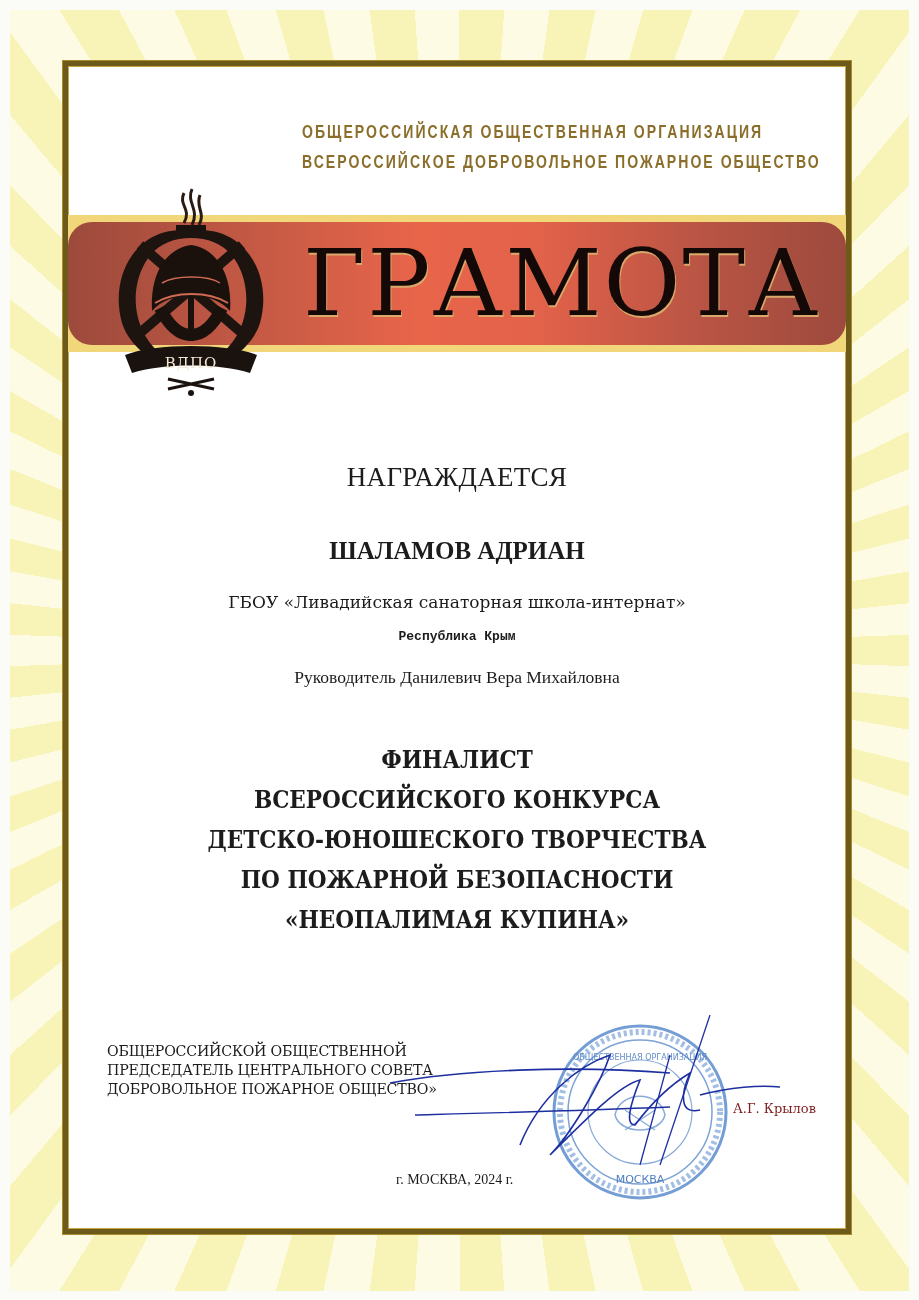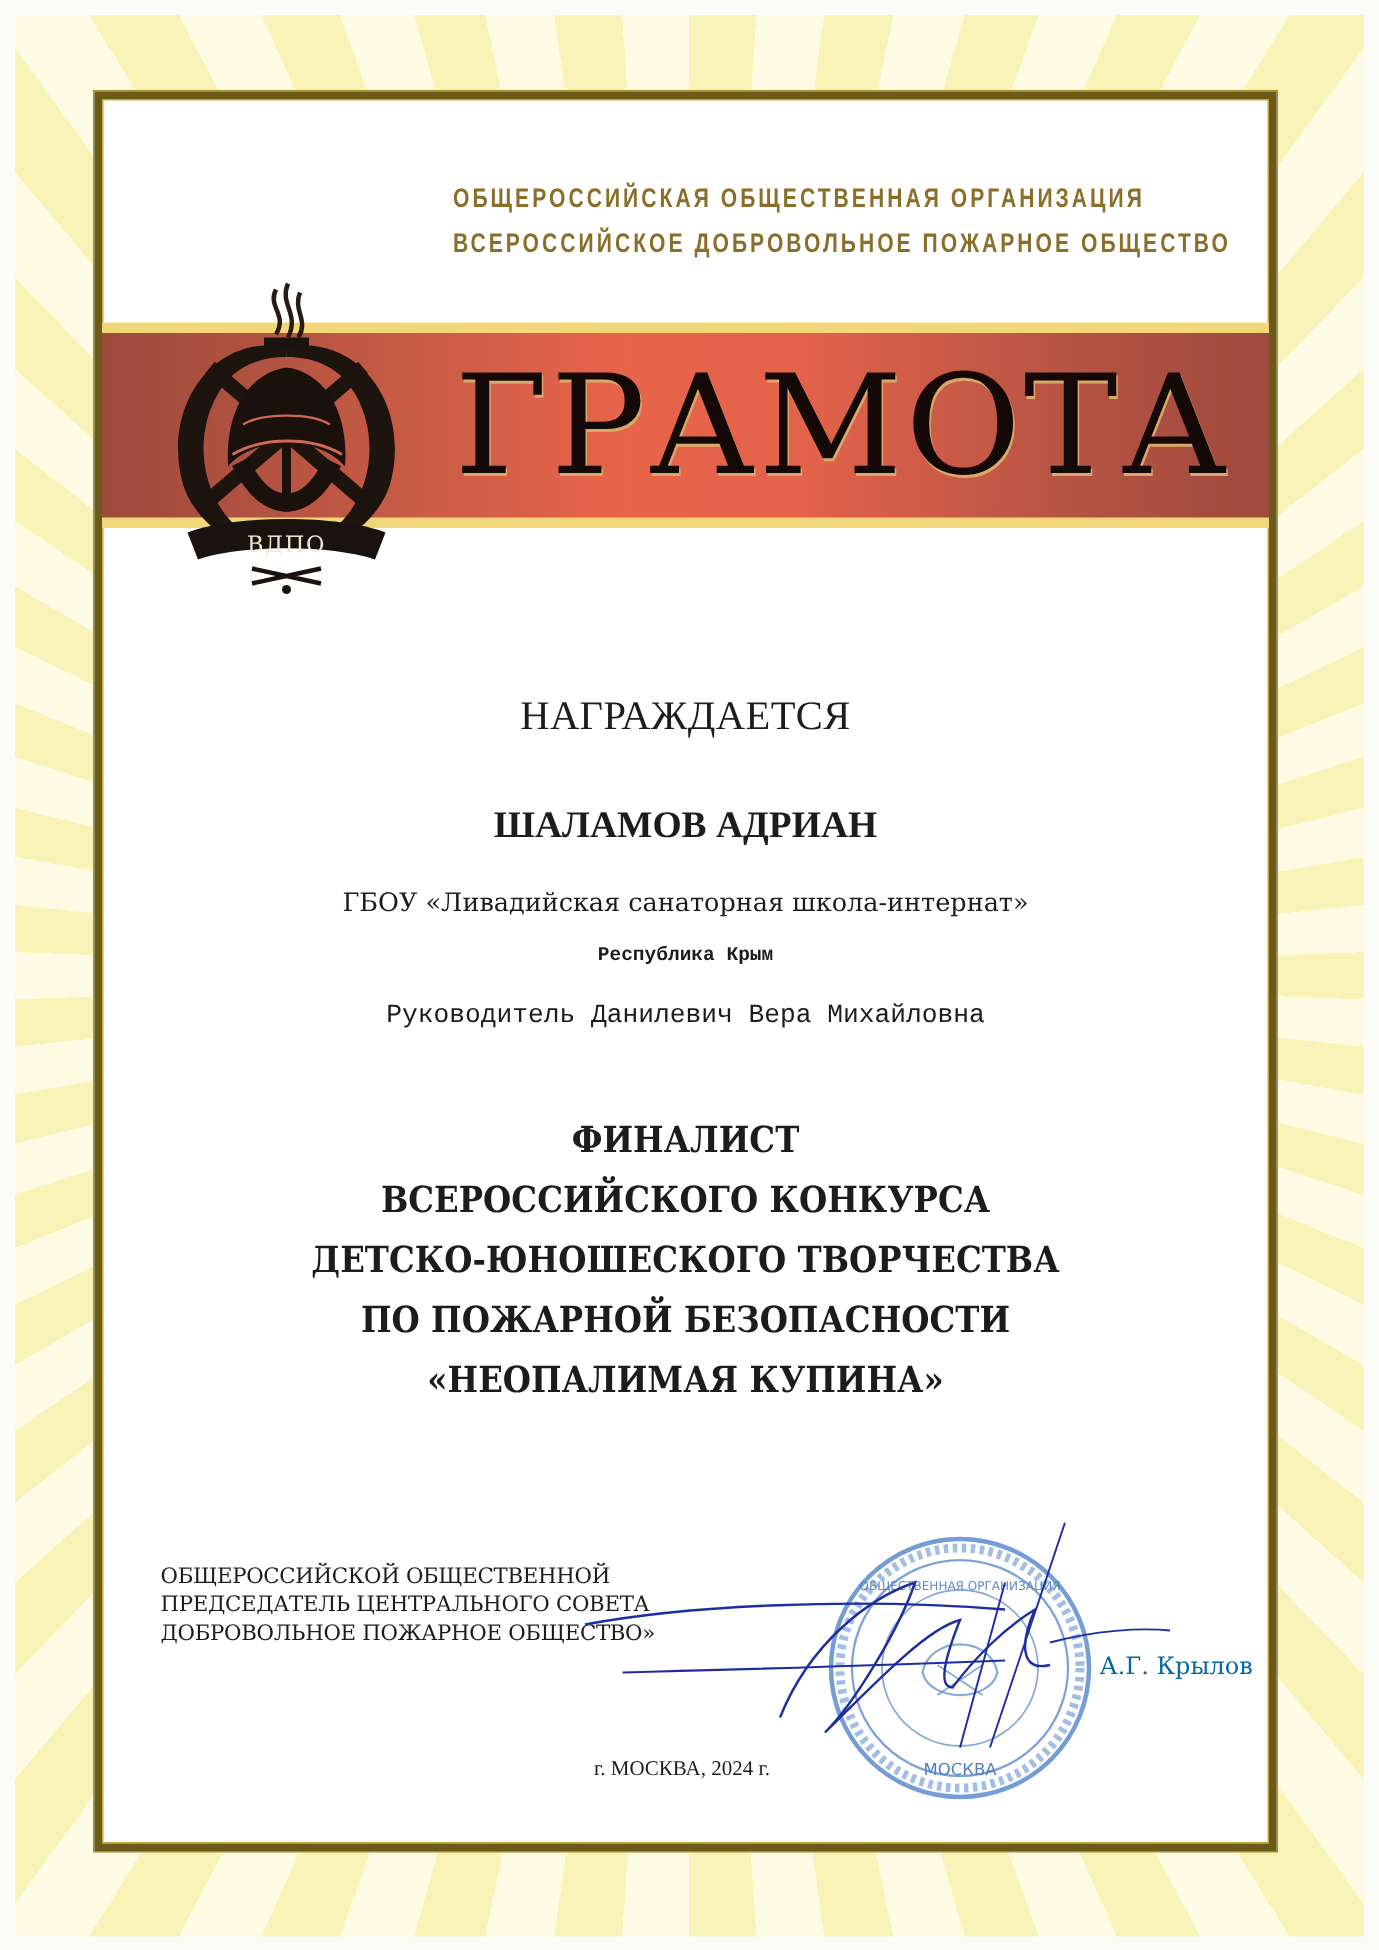--- a/index.html
+++ b/index.html
@@ -29,53 +29,54 @@
       white-space: nowrap;
     }
     .org-lines div { width: 680px; }
     .banner {
       position: absolute; left: 68px; top: 215px; width: 778px; height: 137px;
       background: #f2d77a;
     }
     .banner-red {
       position: absolute; left: 0; right: 0; top: 7px; bottom: 7px;
       background: linear-gradient(90deg, #9c4a3c 0%, #c65a45 25%, #e8654a 45%, #e3624a 60%, #b85444 82%, #9d4a3d 100%);
+      border-radius: 24px;
     }
     .title {
       position: absolute; left: 235px; top: 3px; width: 560px;
       font-family: "DejaVu Serif", "Liberation Serif", serif;
       font-size: 92px; line-height: 118px; letter-spacing: 2px;
       color: #140907; text-shadow: 1px 2px 0 #d9a86a;
       transform: scaleX(1.02); transform-origin: left top;
       white-space: nowrap;
     }
     .emblem {
       position: absolute; left: 100px; top: 183px; width: 182px; height: 215px;
     }
     .center-block {
       position: absolute; left: 68px; width: 778px; text-align: center; color: #1c1c1c;
     }
     .awarded { top: 462px; font-family: "Liberation Serif", serif; font-size: 27px; letter-spacing: 0.3px; }
     .name { top: 537px; font-family: Liberation Serif, serif; font-weight: bold; font-size: 25px; }
     .school { top: 592px; font-family: "DejaVu Serif", serif; font-size: 17px; }
     .region { top: 629px; font-family: Liberation Mono, monospace; font-weight: bold; font-size: 13px; }
-    .leader { top: 667px; font-family: Liberation Mono, monospace; font-size: 17.5px; }
+    .leader { top: 667px; font-family: Liberation Serif, serif; font-size: 17.5px; }
     .achievement {
       top: 740px; font-family: "DejaVu Serif", serif; font-weight: bold;
       font-size: 24px; line-height: 40px;
       transform: scaleX(0.9); transform-origin: center top;
     }
     .chair {
       position: absolute; left: 107px; top: 1042px; width: 400px;
       font-family: "DejaVu Serif", serif; font-size: 14.2px; line-height: 19px;
       color: #1c1c1c; letter-spacing: -0.2px;
     }
     .signer {
       position: absolute; left: 733px; top: 1101px;
-      font-family: "DejaVu Serif", serif; font-size: 16px; color: #0369a1;
+      font-family: "DejaVu Serif", serif; font-size: 13px; color: #7f1d1d;
     }
     .place-date {
       position: absolute; left: 396px; top: 1172px;
       font-family: Liberation Serif, serif; font-size: 14px; color: #1c1c1c;
     }
     .stamp { position: absolute; left: 540px; top: 1020px; width: 200px; height: 185px; }
     .signature { position: absolute; left: 370px; top: 1015px; width: 420px; height: 160px; }
     .stamp-text { font-family: "DejaVu Sans", sans-serif; }
   </style>
 </head>

